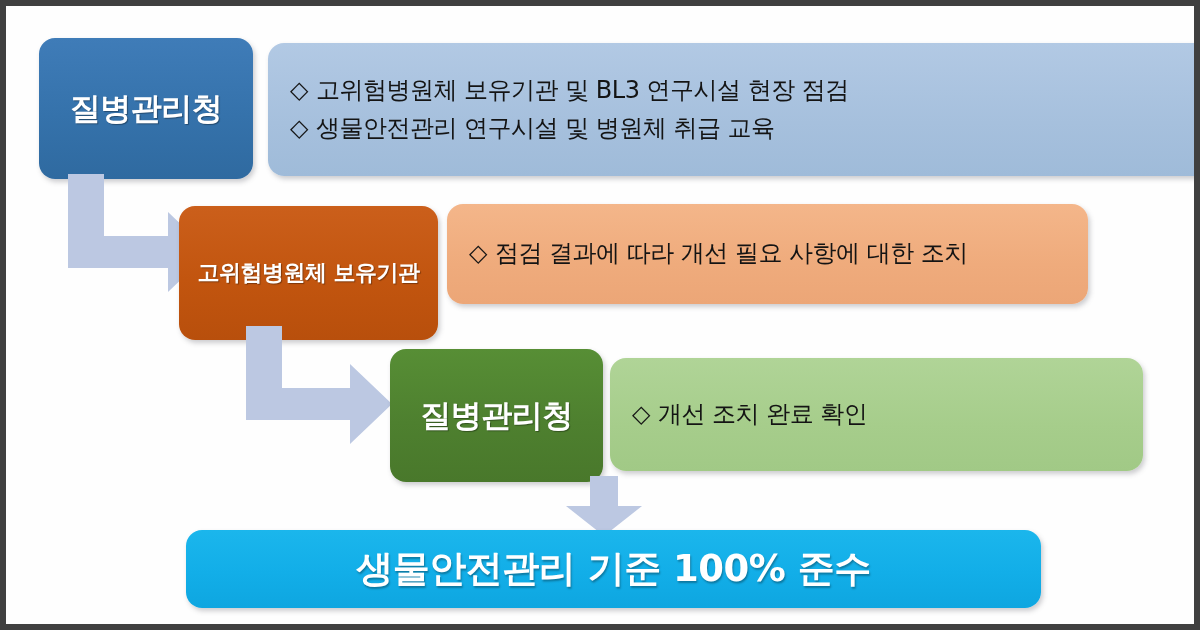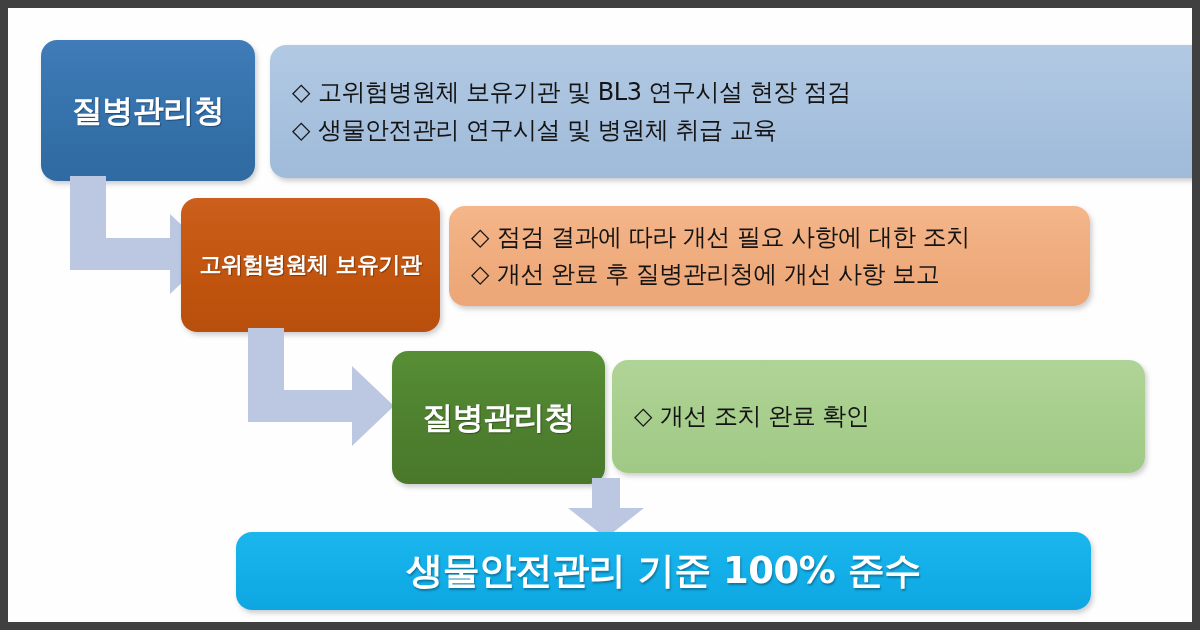--- a/index.html
+++ b/index.html
@@ -9,21 +9,21 @@
     height: 630px;
     background: #ffffff;
     font-family: "DejaVu Sans", "Liberation Sans", sans-serif;
   }
 
   #canvas {
     position: relative;
     width: 1200px;
     height: 630px;
     background: #fefefe;
-    border: 8px solid #404040;
+    border: 6px solid #404040;
     overflow: hidden;
   }
 
   
   .box {
     position: absolute;
     border-radius: 16px;
     display: flex;
     align-items: center;
     box-shadow: 2px 3px 5px rgba(90,90,100,0.30);
@@ -57,21 +57,21 @@
     font-size: 31px;
   }
   #detail-blue {
     left: 262px; top: 37px;  width: 944px; height: 133px;
     background: linear-gradient(180deg,#b2c9e4 0%,#a6c0dd 60%,#9fbbd9 100%);
     font-size: 24px;
   }
 
   
   #org-orange {
-    left: 173px; top: 190px; width: 259px; height: 134px;
+    left: 173px; top: 200px; width: 259px; height: 134px;
     background: linear-gradient(180deg,#cb5f1b 0%,#c2550f 55%,#b84f0c 100%);
     font-size: 22px;
   }
   #detail-orange {
     left: 441px; top: 198px; width: 641px; height: 100px;
     background: linear-gradient(180deg,#f4b68a 0%,#efab7c 60%,#eca677 100%);
     font-size: 24px;
   }
 
   
@@ -89,21 +89,20 @@
   
   #banner {
     left: 180px; top: 524px; width: 855px; height: 78px;
     background: linear-gradient(180deg,#1bb6ec 0%,#12aee8 55%,#0ea6e0 100%);
     justify-content: center;
     color: #ffffff;
     font-weight: bold;
     font-size: 37px;
     letter-spacing: -0.5px;
     text-shadow: 1px 2px 2px rgba(0,0,0,0.30);
-    margin-left: 48px;
   }
 
   
   .arrow { position: absolute; }
   #arrow-1 { left: 58px;  top: 168px; width: 148px; height: 122px; }
   #arrow-2 { left: 236px; top: 320px; width: 152px; height: 122px; }
   #arrow-3 { left: 558px; top: 470px; width: 80px;  height: 62px;  }
 </style>
 </head>
 <body>
@@ -133,23 +132,20 @@
     <div>
       <div>고위험병원체 보유기관</div>
     </div>
   </div>
 
   <div class="box detail-box" id="detail-orange">
     <div class="lines">
       <div class="line">
         <span class="dia">◇</span><span>점검 결과에 따라 개선 필요 사항에 대한 조치</span>
       </div>
-      <div class="line">
-        <span class="dia">◇</span><span>개선 완료 후 질병관리청에 개선 사항 보고</span>
-      </div>
     </div>
   </div>
 
   <svg class="arrow" id="arrow-2" viewBox="0 0 152 122">
     <path d="M4,0 L40,0 L40,62 L108,62 L108,38 L150,78 L108,118 L108,94 L4,94 Z" fill="#BCC8E2"></path>
   </svg>
 
   <div class="box label-box" id="org-green">
     <span>질병관리청</span>
   </div>

